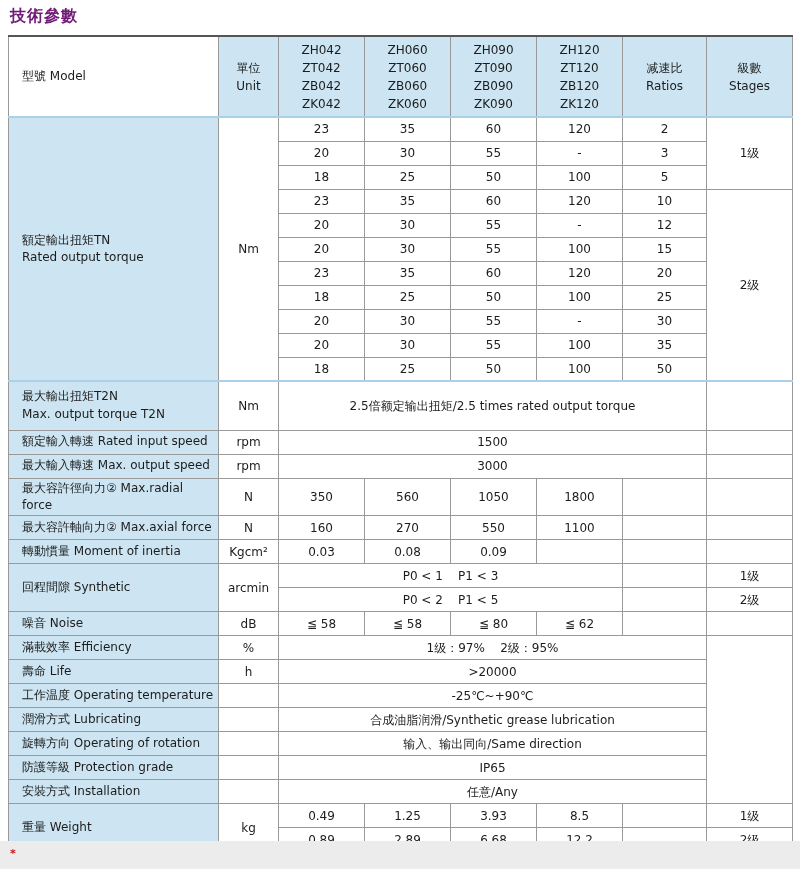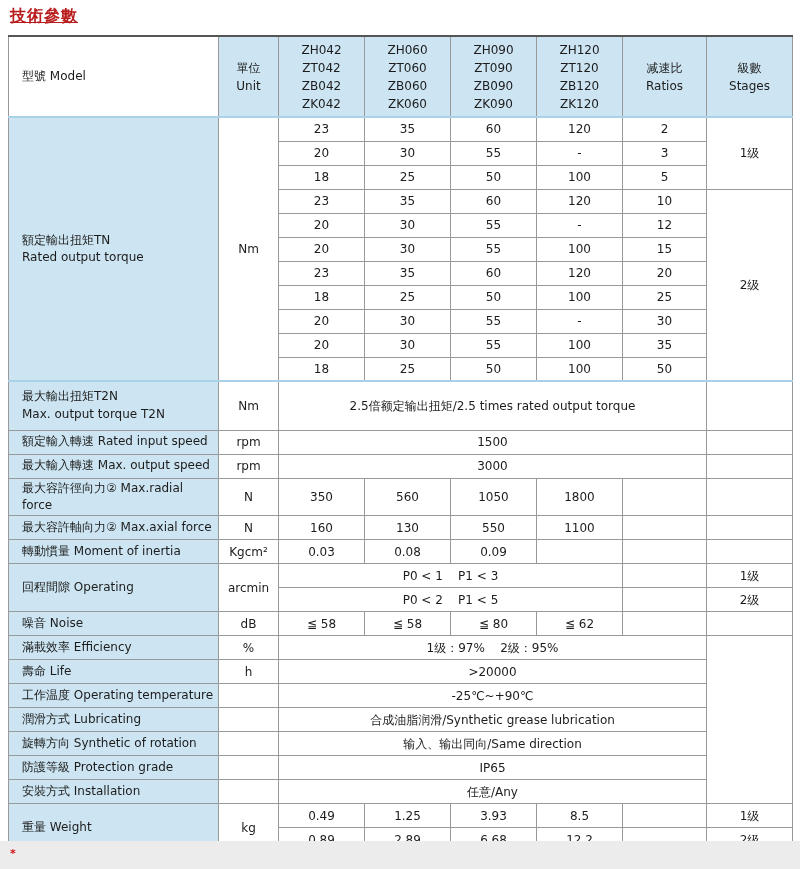--- a/index.html
+++ b/index.html
@@ -14,23 +14,22 @@
   *{box-sizing:border-box;margin:0;padding:0;}
   html,body{width:800px;height:869px;}
   body{
     position:relative;
     background:#ffffff;
     font-family:"DejaVu Sans","Liberation Sans",sans-serif;
     color:var(--text);
   }
   .page-title{
     position:absolute;left:10px;top:6px;
-    font-size:16px;font-weight:bold;color:#b91c1c;
+    font-size:16px;font-weight:bold;color:#701a75;
     letter-spacing:1px;
-    text-decoration:underline;
   }
   table.spec{
     position:absolute;left:8px;top:35px;
     width:784px;
     border-collapse:collapse;
     table-layout:fixed;
     border:1px solid var(--border-gray);
     border-top:2px solid var(--dark-border);
     font-size:12px;
   }
@@ -224,38 +223,38 @@
         <td>560</td>
         <td>1050</td>
         <td>1800</td>
         <td></td>
         <td></td>
       </tr>
       <tr style="height: 24px;">
         <td class="lbl">最大容許軸向力② Max.axial force</td>
         <td>N</td>
         <td>160</td>
-        <td>130</td>
+        <td>270</td>
         <td>550</td>
         <td>1100</td>
         <td></td>
         <td></td>
       </tr>
       <tr style="height: 24px;">
         <td class="lbl">轉動慣量 Moment of inertia</td>
         <td>Kgcm²</td>
         <td>0.03</td>
         <td>0.08</td>
         <td>0.09</td>
         <td></td>
         <td></td>
         <td></td>
       </tr>
       <tr style="height: 24px;">
-        <td rowspan="2" class="lbl">回程間隙 Operating</td>
+        <td rowspan="2" class="lbl">回程間隙 Synthetic</td>
         <td rowspan="2">arcmin</td>
         <td colspan="4">P0 &lt; 1    P1 &lt; 3</td>
         <td></td>
         <td>1级</td>
       </tr>
       <tr style="height: 24px; padding-left: 29px;">
         <td colspan="4">P0 &lt; 2    P1 &lt; 5</td>
         <td></td>
         <td>2级</td>
       </tr>
@@ -284,21 +283,21 @@
         <td class="lbl">工作温度 Operating temperature</td>
         <td></td>
         <td colspan="5">-25℃~+90℃</td>
       </tr>
       <tr style="height: 24px;">
         <td class="lbl">潤滑方式 Lubricating</td>
         <td></td>
         <td colspan="5">合成油脂润滑/Synthetic grease lubrication</td>
       </tr>
       <tr style="height: 24px;">
-        <td class="lbl">旋轉方向 Synthetic of rotation</td>
+        <td class="lbl">旋轉方向 Operating of rotation</td>
         <td></td>
         <td colspan="5">输入、输出同向/Same direction</td>
       </tr>
       <tr style="height: 24px;">
         <td class="lbl">防護等級 Protection grade</td>
         <td></td>
         <td colspan="5">IP65</td>
       </tr>
       <tr style="height: 24px;">
         <td class="lbl">安裝方式 Installation</td>

